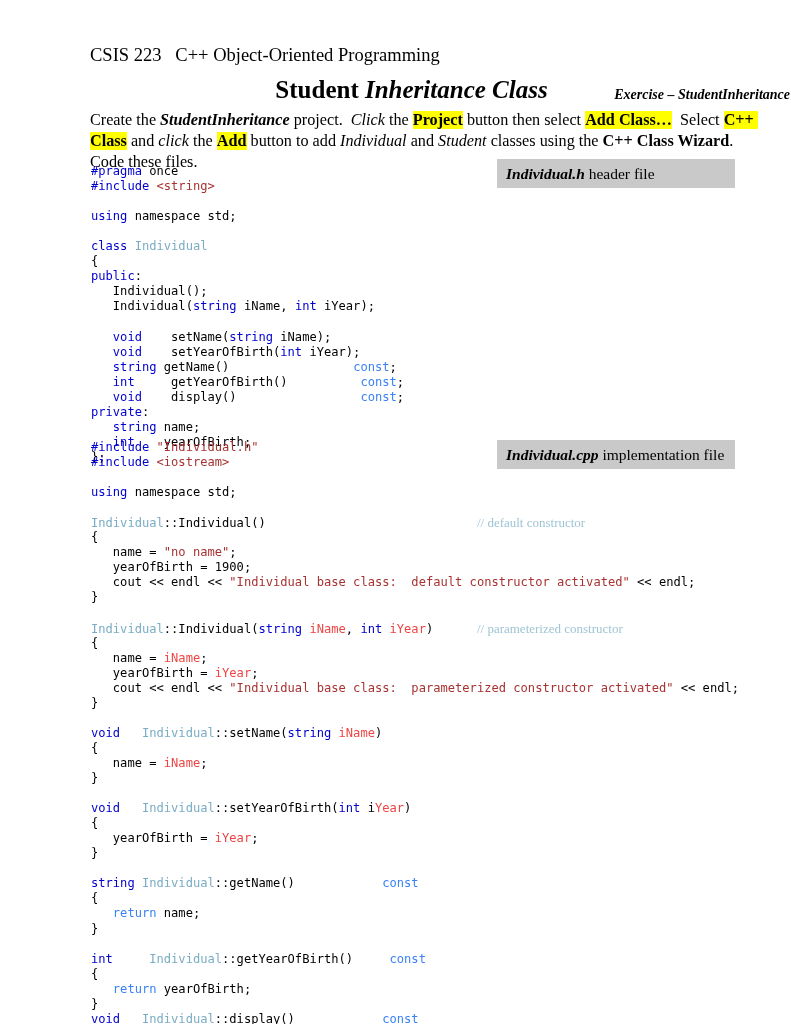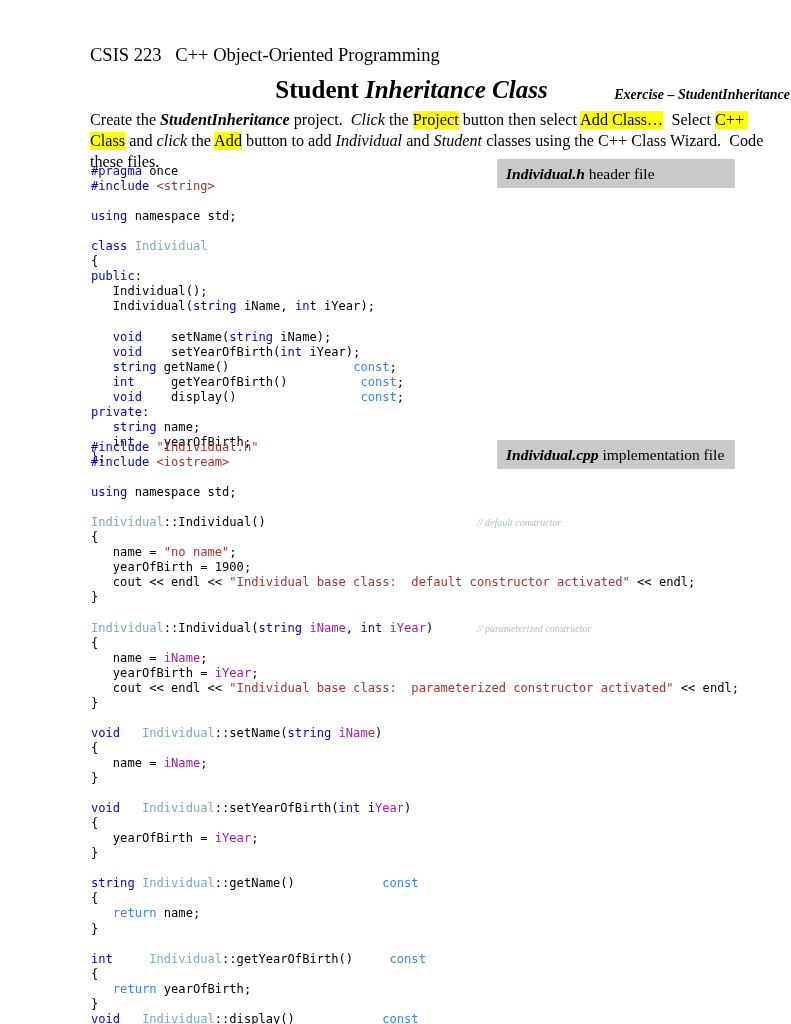--- a/index.html
+++ b/index.html
@@ -60,21 +60,21 @@
   
   .intro {
     position: absolute;
     left: 90px; top: 110px;
     width: 683px;
     font-size: 16.2px;
     line-height: 21px;
   }
   .intro span { white-space: pre-wrap; }
   .bi  { font-weight: bold; font-style: italic; }
-  .b   { font-weight: normal; text-align: right; }
+  .b   { font-weight: bold; text-align: right; }
   .i   { font-style: italic; }
   .hl  { background: #ffff00; }
 
   
   .filebox {
     position: absolute;
     left: 497px;
     width: 238px;
     height: 29px;
     background: #c9c9c9;
@@ -102,26 +102,25 @@
   #code-cpp { top: 440px; }
   .code .ln { display: block; height: 15.05px; }
   .code .blank { display: block; height: 15.05px; }
 
   
   .k   { color: #0000d0; }              
   .pp  { color: #0000d0; }              
   .typ { color: #7aadc4; }              
   .str { color: #a83232; }              
   .kw2 { color: #3b82f6; }              
-  .par { color: #a21caf; }              
+  .par { color: #ef4444; }              
   .cmt {
     color: #9fc4d4;
     font-family: "Liberation Serif", "DejaVu Serif", serif;
-    font-size: 10px;
-    font-style: italic;
+    font-size: 13px;
   }
 </style>
 </head>
 <body>
 
 <div class="page">
 
   <div class="runhead">
     <div class="runhead-left">CSIS 223   C++ Object-Oriented Programming</div>
     <div class="runhead-right">Exercise – StudentInheritance</div>

